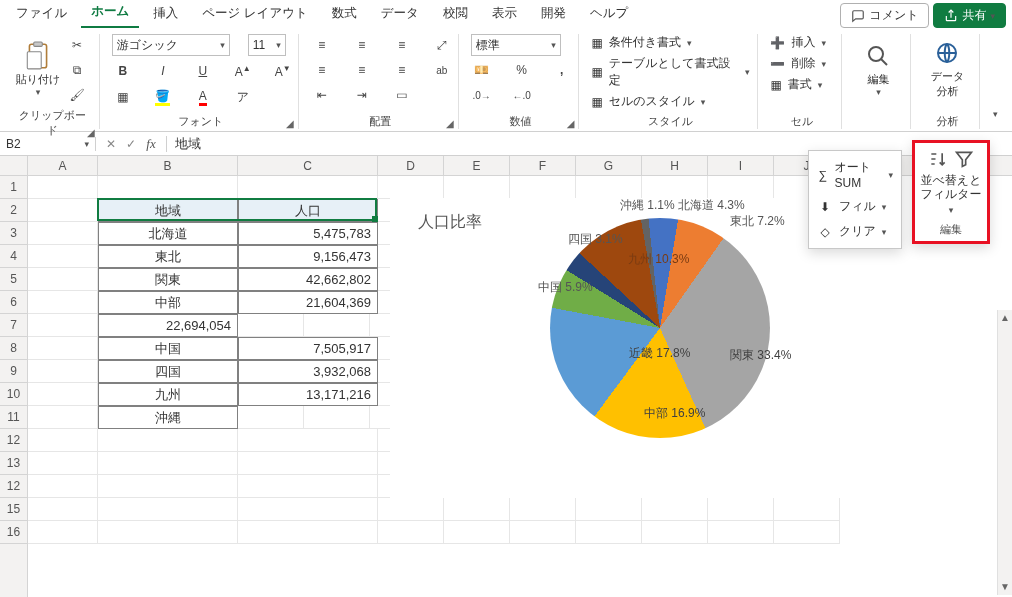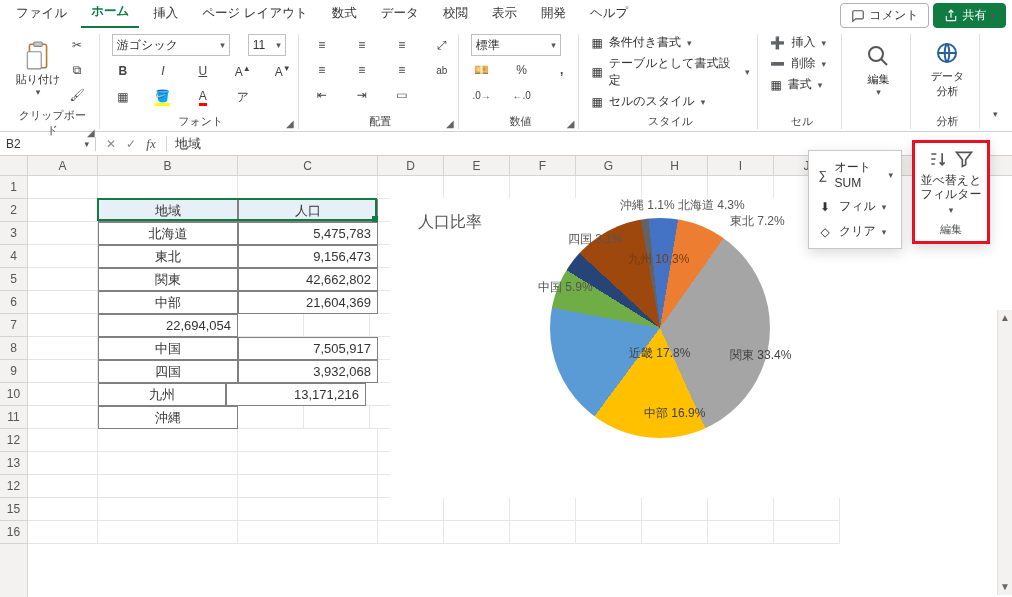--- a/index.html
+++ b/index.html
@@ -513,21 +513,21 @@
         <div class="cell" style="width: 66px;"></div>
         <div class="cell" style="width: 66px;"></div>
         <div class="cell" style="width: 66px;"></div>
         <div class="cell" style="width: 66px;"></div>
         <div class="cell" style="width: 66px;"></div>
         <div class="cell" style="width: 66px;"></div>
         <div class="cell" style="width: 66px;"></div>
       </div>
       <div class="cellrow">
         <div class="cell" style="width: 70px;"></div>
-        <div class="cell tbl-cell tbl-region" style="width: 128px; font-family: Liberation Serif, serif;">九州</div>
+        <div class="cell tbl-cell tbl-region" style="width: 140px; font-family: Liberation Serif, serif;">九州</div>
         <div class="cell tbl-cell tbl-num" style="width: 140px;">13,171,216</div>
         <div class="cell" style="width: 66px;"></div>
         <div class="cell" style="width: 66px;"></div>
         <div class="cell" style="width: 66px;"></div>
         <div class="cell" style="width: 66px;"></div>
         <div class="cell" style="width: 66px;"></div>
         <div class="cell" style="width: 66px;"></div>
         <div class="cell" style="width: 66px;"></div>
       </div>
       <div class="cellrow">

